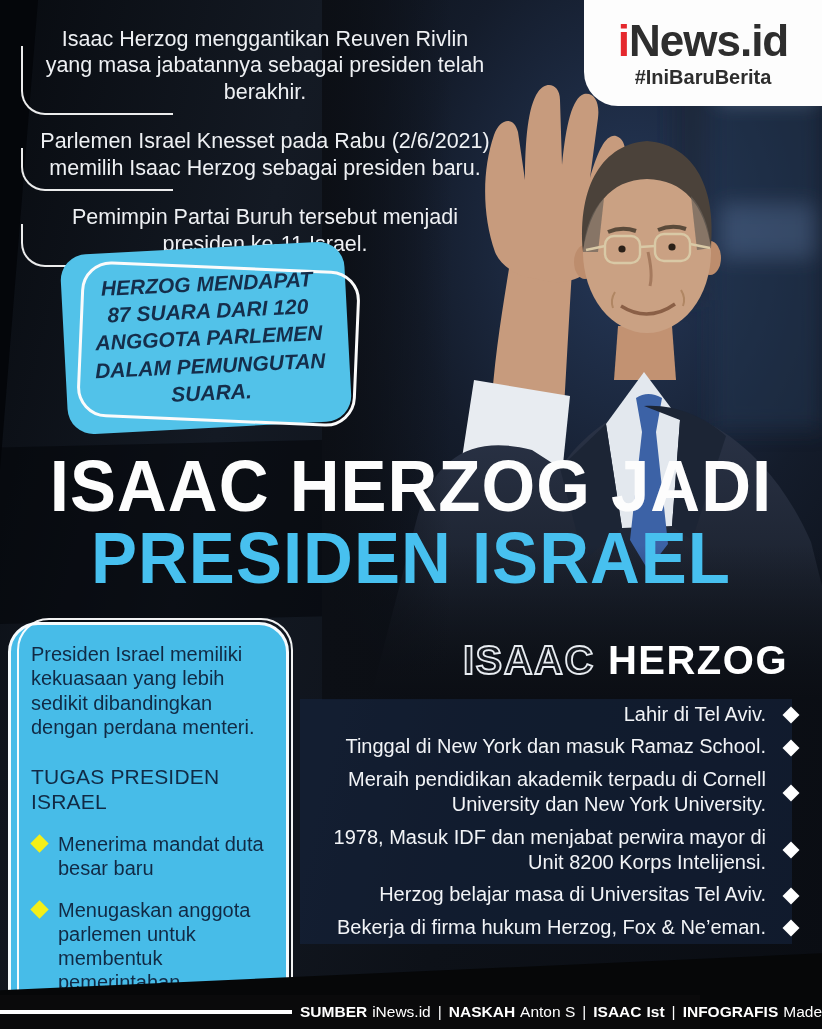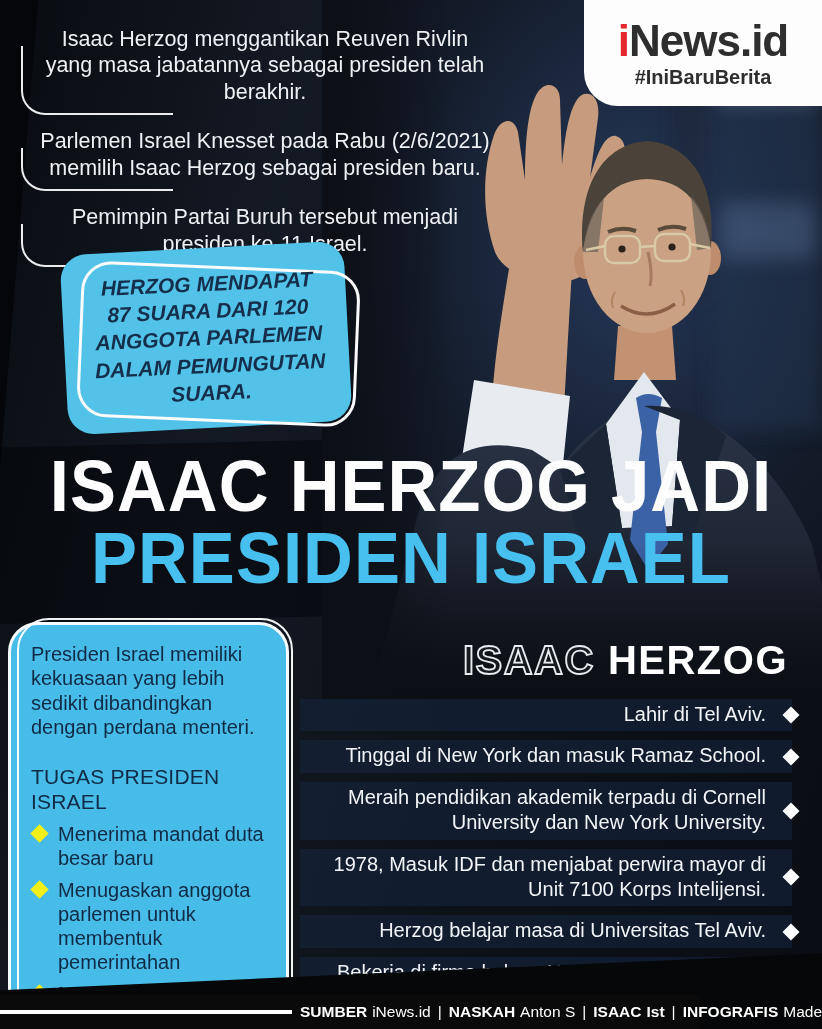--- a/index.html
+++ b/index.html
@@ -53,31 +53,31 @@
   .headline .l2{font-size:69px;color:#47c0ef;letter-spacing:1px;margin-top:3px;transform:scaleY(1.04);}
 
   
   .left-panel{position:absolute;left:8px;top:622px;width:281px;z-index:4;background:#47bce8;
     border:3px solid #f6fbfd;border-radius:30px;padding:17px 16px 20px 20px;box-sizing:border-box;color:#112a45;}
   .left-panel::after{content:"";position:absolute;left:6px;top:-7px;right:-7px;bottom:4px;
     border:2.5px solid rgba(255,255,255,.95);border-radius:32px;pointer-events:none;}
   .lp-intro{font-size:20px;line-height:1.22;}
   .lp-heading{font-size:21px;line-height:1.2;margin-top:24px;max-width:190px;letter-spacing:.2px;}
   .duties{margin-top:4px;}
-  .duty{display:flex;font-size:20px;line-height:1.2;margin-top:8px;}
+  .duty{display:flex;font-size:20px;line-height:1.2;margin-top:18px;}
   .duty .dmark{flex:0 0 13px;width:13px;height:13px;background:#f4ef19;transform:rotate(45deg);
     margin:5px 12px 0 2px;}
 
   
   .profile{position:absolute;left:300px;right:30px;top:638px;z-index:4;}
   .profile-name{display:flex;justify-content:flex-end;align-items:baseline;gap:13px;
     font-weight:bold;font-size:40px;letter-spacing:1.5px;color:#fff;padding-right:4px;margin-bottom:16px;text-align:right;}
   .name-outline{color:rgba(255,255,255,0.04);-webkit-text-stroke:1.8px #e9edf2;}
   .fact{position:relative;background:rgba(21,35,61,.62);color:#f2f4f7;font-size:20px;line-height:1.27;
-    text-align:right;padding:3px 26px 4px 2px;margin-bottom:9px;}
+    text-align:right;padding:3px 26px 4px 2px;margin-bottom:0;}
   .fact .fmark{position:absolute;right:-5px;top:50%;width:12px;height:12px;background:#fff;
     transform:translateY(-50%) rotate(45deg);}
 
   
   .footer{position:absolute;left:0;bottom:0;width:700px;height:34px;background:#0a0a0b;z-index:7;}
   .footer-rule{position:absolute;left:0;top:50%;transform:translateY(-50%);width:292px;height:4px;background:#fff;}
   .credits{position:absolute;left:300px;right:40px;top:0;bottom:0;display:flex;align-items:center;
     color:#fff;font-size:15.5px;white-space:nowrap;}
   .credits .lbl{font-weight:bold;margin-right:5px;}
   .credits .sep{margin:0 7px;font-weight:normal;}
@@ -215,21 +215,21 @@
   </div>
 
   <div class="profile">
     <div class="profile-name">
       <span class="name-outline">ISAAC</span>
       <span>HERZOG</span>
     </div>
     <div class="fact"><span>Lahir di Tel Aviv.</span><span class="fmark"></span></div>
     <div class="fact"><span>Tinggal di New York dan masuk Ramaz School.</span><span class="fmark"></span></div>
     <div class="fact"><span>Meraih pendidikan akademik terpadu di Cornell University dan New York University.</span><span class="fmark"></span></div>
-    <div class="fact"><span>1978, Masuk IDF dan menjabat perwira mayor di Unit 7100 Korps Intelijensi.</span><span class="fmark"></span></div>
+    <div class="fact"><span>1978, Masuk IDF dan menjabat perwira mayor di Unit 8200 Korps Intelijensi.</span><span class="fmark"></span></div>
     <div class="fact"><span>Herzog belajar masa di Universitas Tel Aviv.</span><span class="fmark"></span></div>
     <div class="fact"><span>Bekerja di firma hukum Herzog, Fox &amp; Ne’eman.</span><span class="fmark"></span></div>
   </div>
 
   <div class="bottom-diagonal"></div>
 
   <div class="footer">
     <div class="footer-rule"></div>
     <div class="credits">
       <span class="lbl">SUMBER</span>

